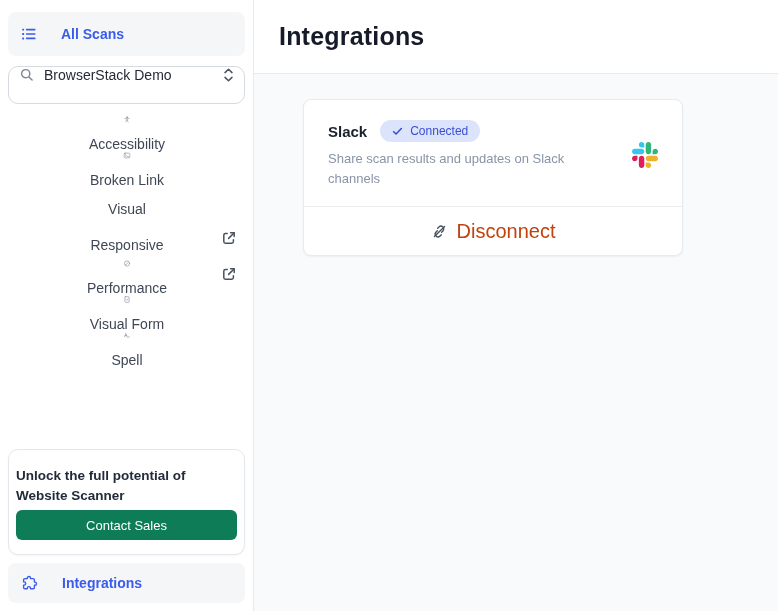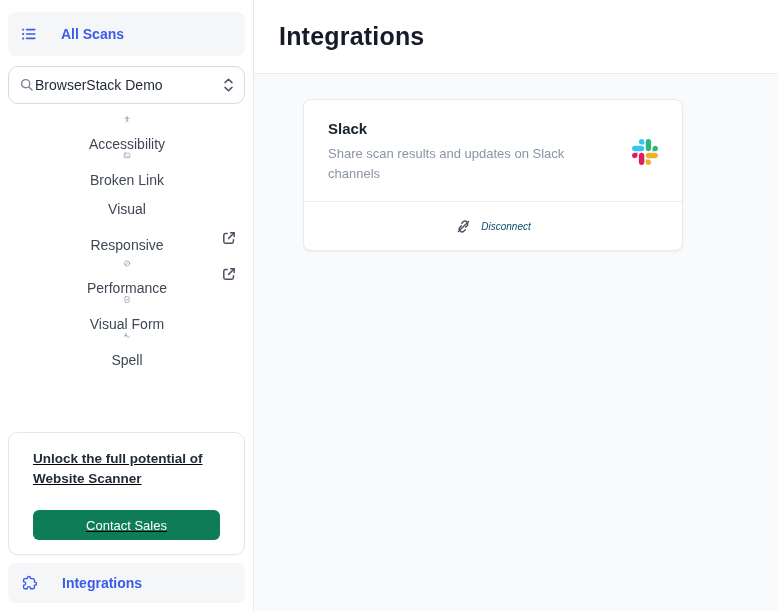--- a/index.html
+++ b/index.html
@@ -7,33 +7,33 @@
   body { font-family:"Liberation Sans", sans-serif; background:#ffffff; }
   .app { width:778px; height:611px; display:flex; }
 
   
   .sidebar { width:254px; min-width:254px; height:100%; background:#ffffff;
              border-right:1px solid #e7e9ee; display:flex; flex-direction:column; }
   .nav-pill { margin:12px 8px 0; height:44px; background:#f5f6f8; border-radius:8px;
               display:flex; align-items:center; padding:0 13px; gap:24px; cursor:pointer; }
   .nav-pill .lbl { font-size:14px; font-weight:700; color:#3b5ce8; }
   .scan-select { margin:10px 8px 0; height:38px; background:#fff; border:1px solid #d6dae1;
-                 border-radius:10px; display:flex; align-items:center; padding:0 10px; 
+                 border-radius:10px; display:flex; padding:0 10px; gap:9px;
                  cursor:pointer; }
   .scan-select .val { flex:1; font-size:14px; color:#242b38; }
   .menu { margin-top:12px; }
   .menu-item { height:36px; display:flex; align-items:center; padding:0 16px 0 17px; gap:13px;
                cursor:pointer;flex-direction:column; }
   .menu-item .lbl { font-size:14px; font-weight:500; color:#3f4756; }
   .menu-item .ext { margin-left:auto; display:flex; }
   .side-spacer { flex:1; }
   .upsell { margin:0 8px 8px; background:#fff; border:1px solid #e4e7ec; border-radius:10px;
-            padding:16px 24px 14px; box-shadow:0 1px 2px rgba(16,24,40,.04);text-decoration:underline; }
+            padding:16px 7px 14px; box-shadow:0 1px 2px rgba(16,24,40,.04); }
   .upsell .msg { font-size:13.5px; line-height:1.5; font-weight:600; color:#222b3a; }
-  .upsell .cta { margin-top:21px; width:100%; height:30px; background:#0e7c56; color:#fff;
+  .upsell .cta { margin-top:4px; width:100%; height:30px; background:#0e7c56; color:#fff;
                  border:none; border-radius:6px; font-size:13px; font-weight:500;
                  font-family:inherit; cursor:pointer; display:block; }
   .nav-pill.bottom { margin:0 8px 8px; height:40px; }
   .icon16 { width:16px; height:16px; display:block; }
   .icon17 { width:17px; height:17px; display:block; }
 
   
   .main { flex:1; display:flex; flex-direction:column; min-width:0; }
   .main-header { height:73px; background:#ffffff; display:flex; align-items:center;
                  padding-left:25px; }
@@ -45,21 +45,21 @@
   .card-body { padding:20px 24px 17px; display:flex; }
   .card-info { flex:1; min-width:0; }
   .title-row { display:flex; align-items:center; gap:13px; }
   .card-title { font-size:15px; font-weight:700; color:#1a212e; }
   .badge { background:#dce4fb; color:#3a4ed2; border-radius:999px; padding:4px 12px;
            font-size:12px; font-weight:500; display:inline-flex; align-items:center; gap:7px; }
   .card-desc { margin-top:7px; font-size:13px; line-height:20px; color:#8a94a6; max-width:282px; }
   .card-logo { width:26px; height:26px; align-self:center; margin-left:10px; }
   .card-footer { border-top:1px solid #ecedf1; height:49px; display:flex; align-items:center;
                  justify-content:center; gap:9px; cursor:pointer; }
-  .card-footer .lbl { font-size:10px; font-weight:500; color:#0c4a6e;font-style:italic; }
+  .card-footer .lbl { font-size:20px; font-weight:500; color:#c2410c; }
 </style>
 </head>
 <body>
 
 <div class="app">
 
   <div class="sidebar">
 
     <div class="nav-pill">
       <svg class="icon16" viewBox="0 0 16 16">
@@ -208,20 +208,26 @@
       <h1>Integrations</h1>
     </div>
 
     <div class="content">
 
       <div class="integration-card">
         <div class="card-body">
           <div class="card-info">
             <div class="title-row">
               <span class="card-title">Slack</span>
+              <span class="badge">
+                <svg width="11" height="11" viewBox="0 0 12 12">
+                  <path d="M1.8 6.2l2.6 2.6L10.2 2.8" fill="none" stroke="#3a4ed2" stroke-width="1.7" stroke-linecap="round" stroke-linejoin="round"></path>
+                </svg>
+                <span>Connected</span>
+              </span>
             </div>
             <div class="card-desc">Share scan results and updates on Slack channels</div>
           </div>
           <svg class="card-logo" viewBox="0 0 122.8 122.8">
             <path fill="#E01E5A" d="M25.8 77.6c0 7.1-5.8 12.9-12.9 12.9S0 84.7 0 77.6s5.8-12.9 12.9-12.9h12.9v12.9zM32.3 77.6c0-7.1 5.8-12.9 12.9-12.9s12.9 5.8 12.9 12.9v32.3c0 7.1-5.8 12.9-12.9 12.9s-12.9-5.8-12.9-12.9V77.6z"></path>
             <path fill="#36C5F0" d="M45.2 25.8c-7.1 0-12.9-5.8-12.9-12.9S38.1 0 45.2 0s12.9 5.8 12.9 12.9v12.9H45.2zM45.2 32.3c7.1 0 12.9 5.8 12.9 12.9s-5.8 12.9-12.9 12.9H12.9C5.8 58.1 0 52.3 0 45.2s5.8-12.9 12.9-12.9h32.3z"></path>
             <path fill="#2EB67D" d="M97 45.2c0-7.1 5.8-12.9 12.9-12.9s12.9 5.8 12.9 12.9-5.8 12.9-12.9 12.9H97V45.2zM90.5 45.2c0 7.1-5.8 12.9-12.9 12.9s-12.9-5.8-12.9-12.9V12.9C64.7 5.8 70.5 0 77.6 0s12.9 5.8 12.9 12.9v32.3z"></path>
             <path fill="#ECB22E" d="M77.6 97c7.1 0 12.9 5.8 12.9 12.9s-5.8 12.9-12.9 12.9-12.9-5.8-12.9-12.9V97h12.9zM77.6 90.5c-7.1 0-12.9-5.8-12.9-12.9s5.8-12.9 12.9-12.9h32.3c7.1 0 12.9 5.8 12.9 12.9s-5.8 12.9-12.9 12.9H77.6z"></path>
           </svg>
         </div>

